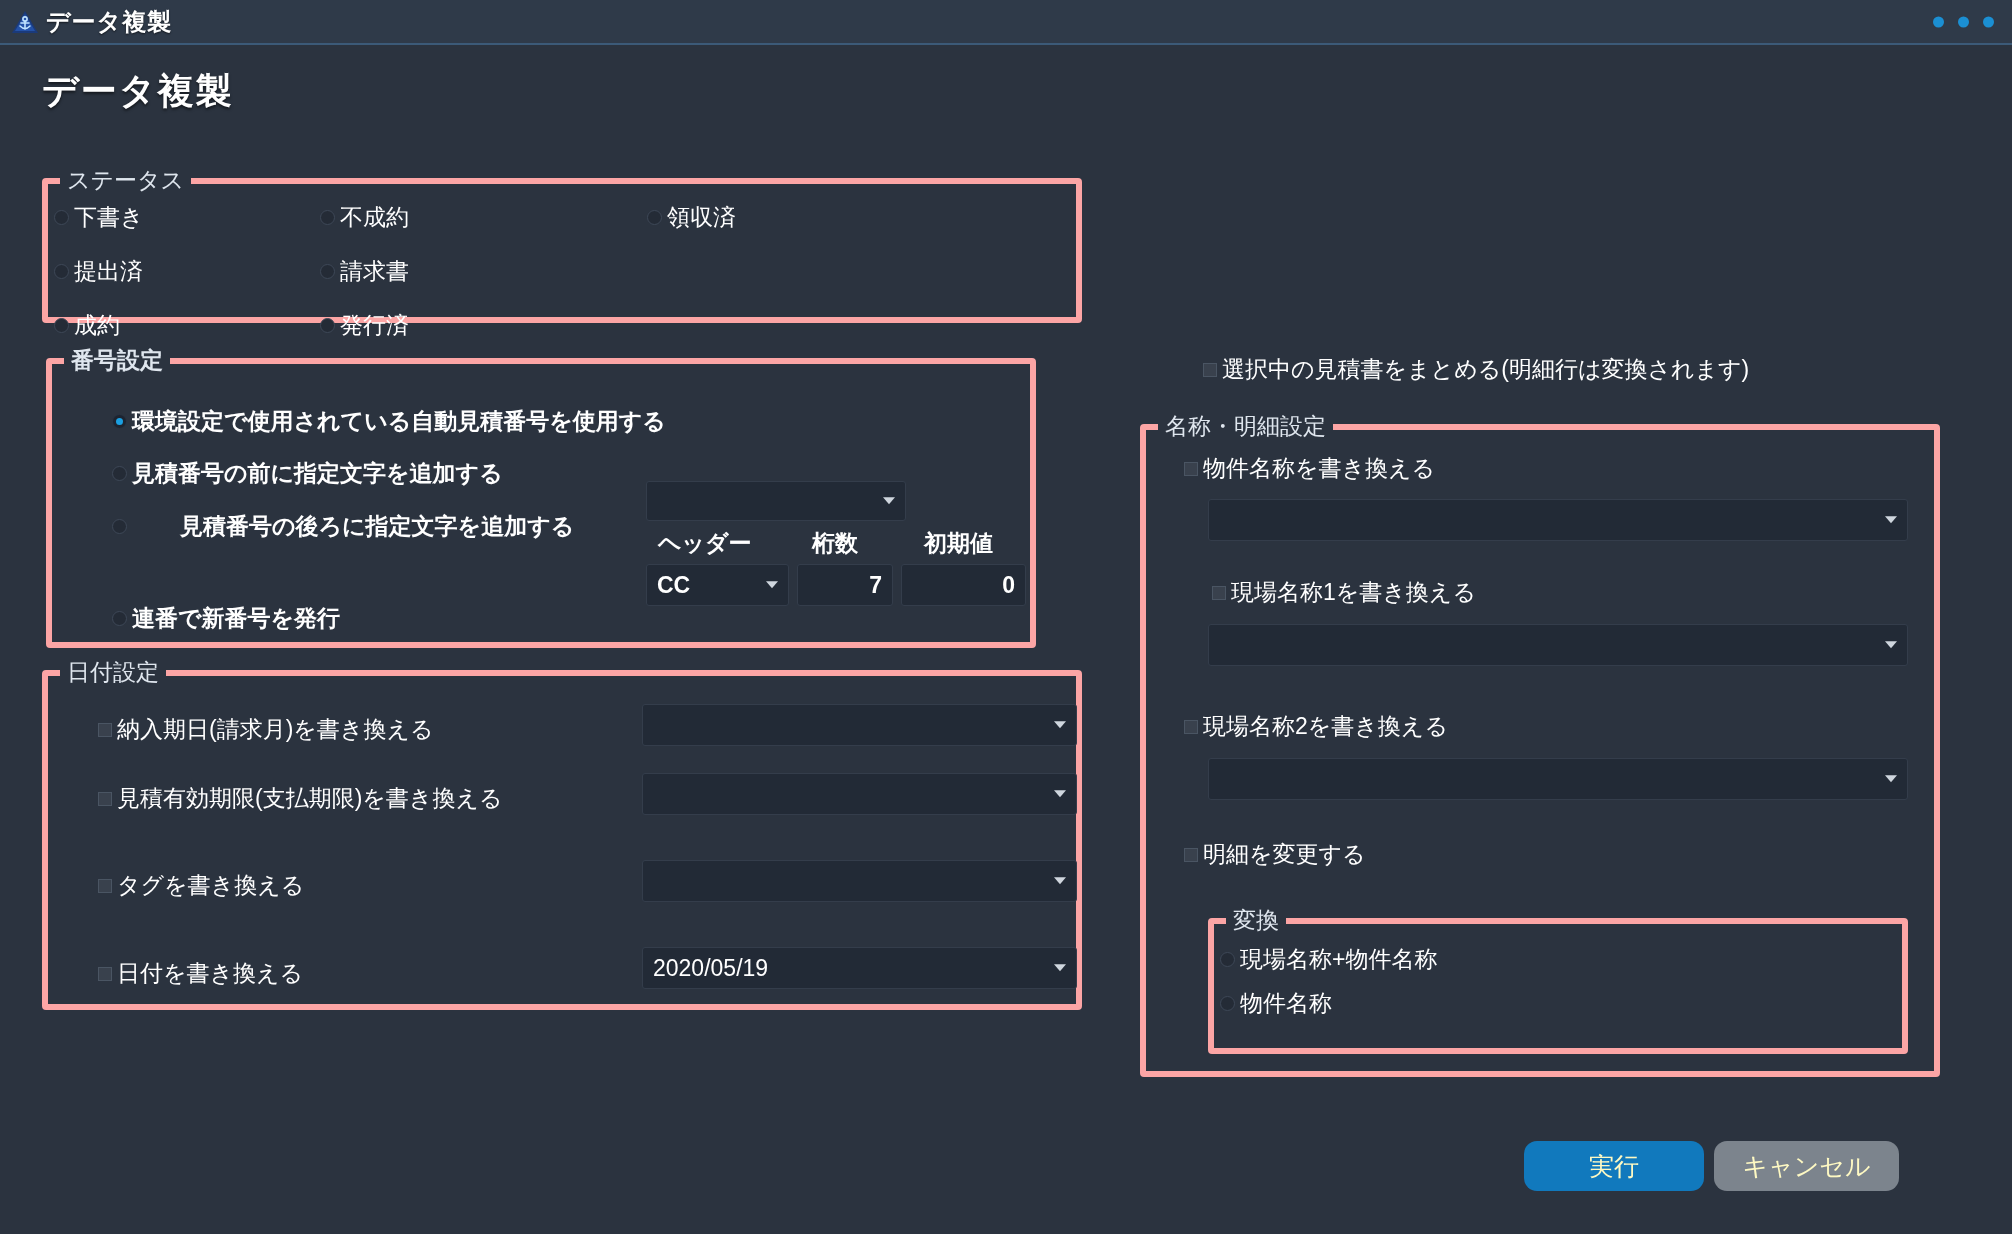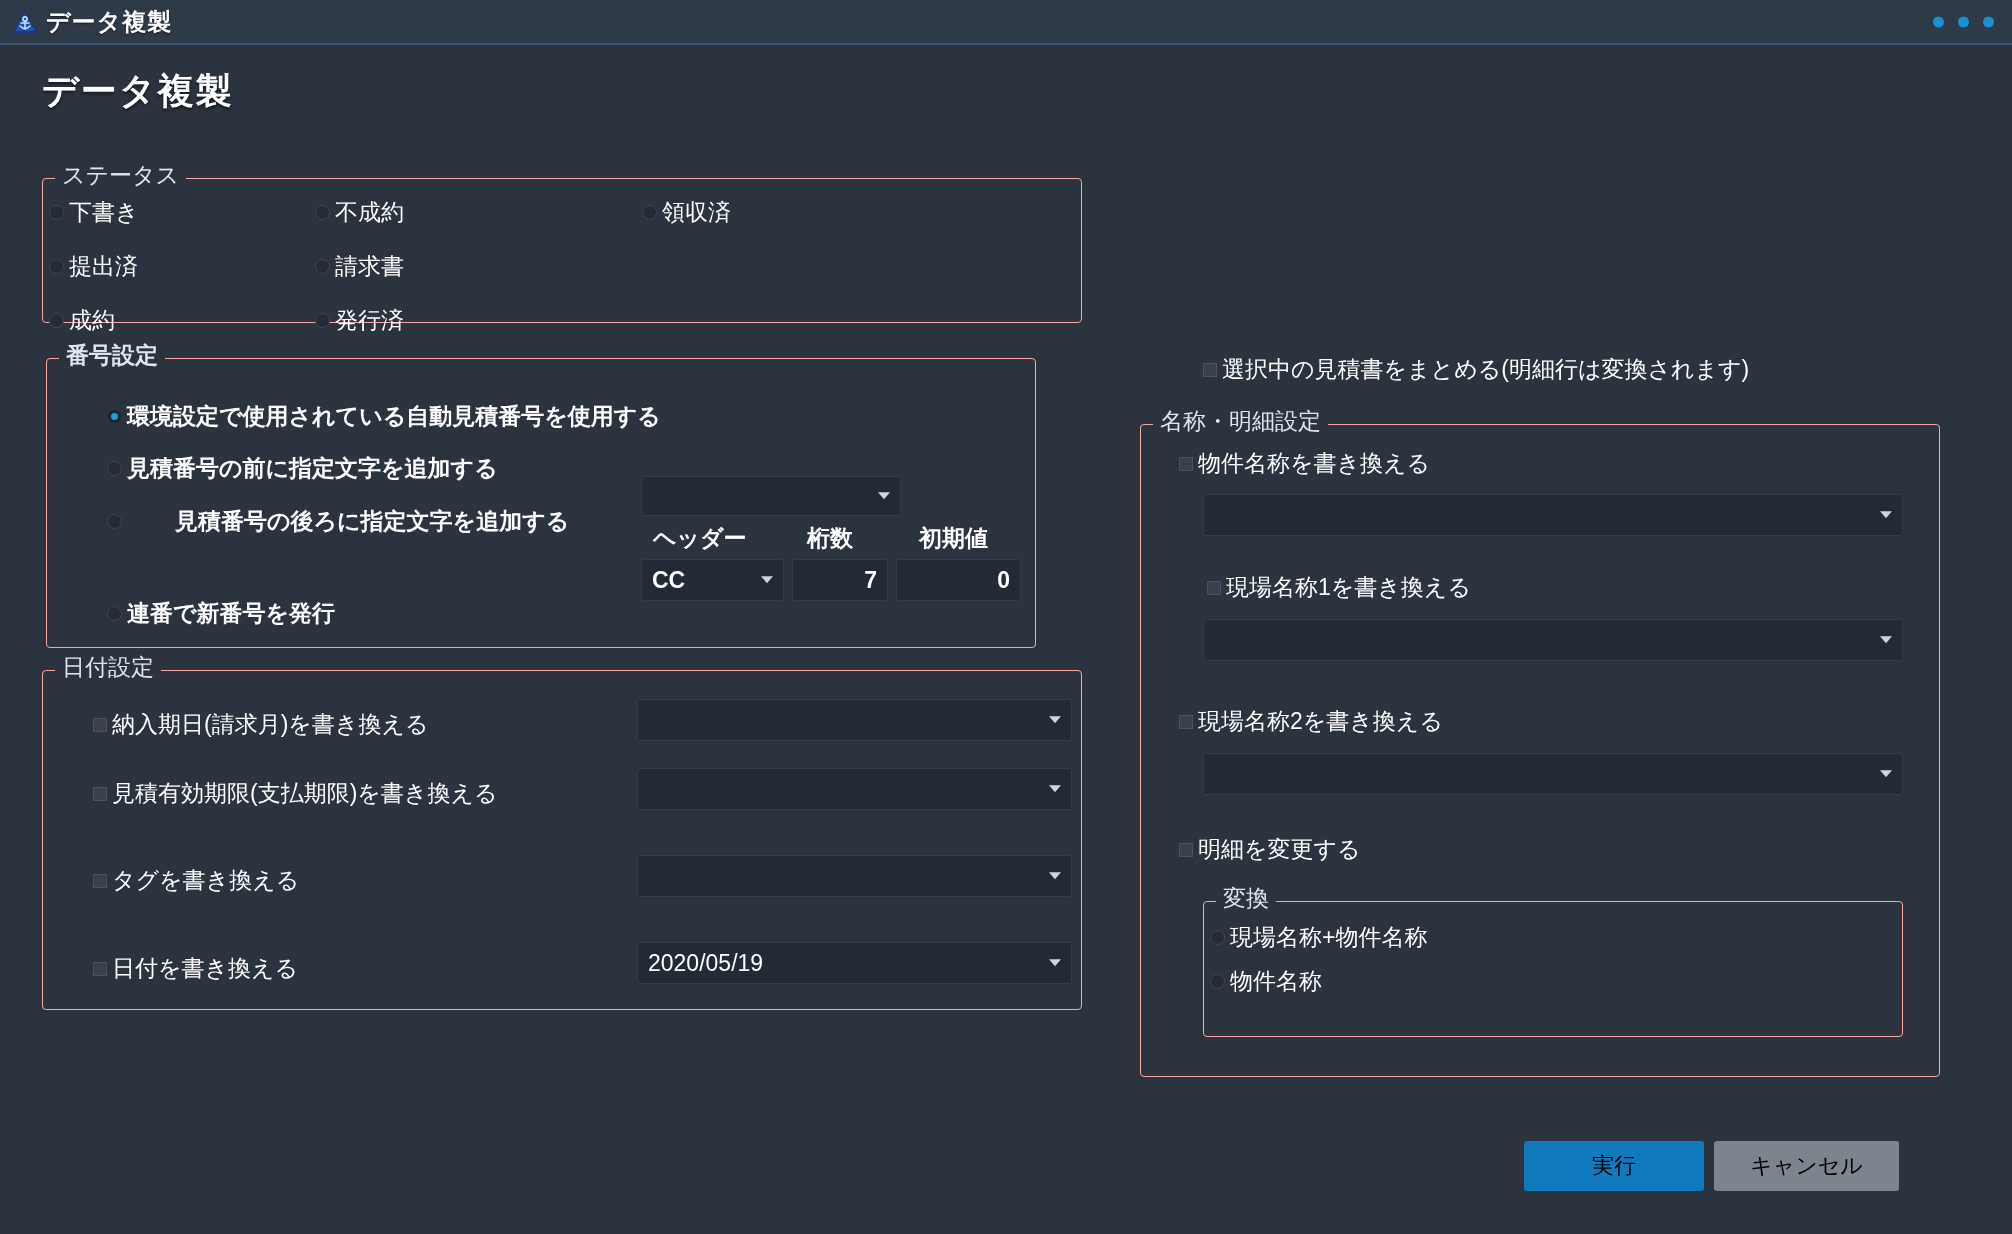--- a/index.html
+++ b/index.html
@@ -70,21 +70,21 @@
     font-size: 36px;
     font-weight: 700;
     letter-spacing: 2px;
     color: #ffffff;
     text-shadow: 0 2px 3px rgba(0,0,0,.55);
   }
 
   
   .group {
     position: absolute;
-    border: 1px solid #fca5a5;
+    border: 6px solid #fca5a5;
     border-radius: 4px;
   }
   .group > .group-legend {
     position: absolute;
     top: -15px;
     left: 12px;
     padding: 0 7px;
     background: #2b333f;
     font-size: 23px;
     color: #dfe6ee;
@@ -165,24 +165,24 @@
     font-size: 23px;
     color: #ffffff;
     white-space: nowrap;
     line-height: 1;
   }
 
   
   .btn {
     position: absolute;
     border: none;
-    border-radius: 3px;
+    border-radius: 13px;
     font-family: inherit;
-    font-size: 22px;
-    color: #000000;
+    font-size: 25px;
+    color: #fef9c3;
     cursor: pointer;
     display: flex;
     align-items: center;
     justify-content: center;
     line-height: 1;
   }
   .btn-primary { background: #1179bd; }
   .btn-secondary { background: #7c848d; }
 </style>
 </head>
@@ -362,21 +362,21 @@
     <div class="select" style="left:62px; top:328px; width:700px; height:42px;">
       <span class="sel-value"></span>
       <span class="chev"></span>
     </div>
 
     <div class="ctl" style="left:38px; top:413px;">
       <span class="checkbox"></span>
       <span class="ctl-label">明細を変更する</span>
     </div>
 
-    <div class="group" style="left:62px; top:476px; width:700px; height:136px;">
+    <div class="group" style="left:62px; top:488px; width:700px; height:136px;">
       <div class="group-legend">変換</div>
 
       <div class="ctl" style="left:6px; top:24px;text-align:center;">
         <span class="radio"></span>
         <span class="ctl-label">現場名称+物件名称</span>
       </div>
       <div class="ctl" style="left:6px; top:68px;">
         <span class="radio"></span>
         <span class="ctl-label">物件名称</span>
       </div>

